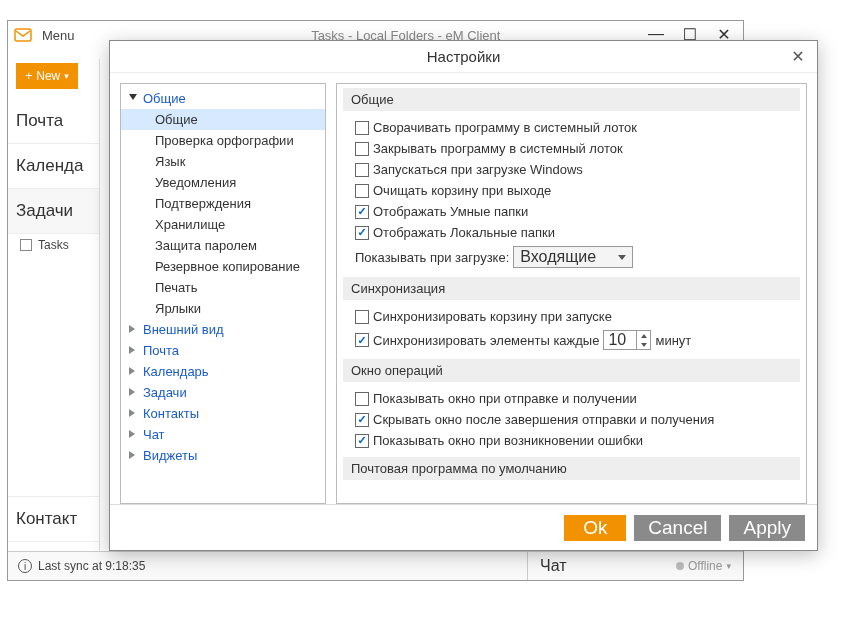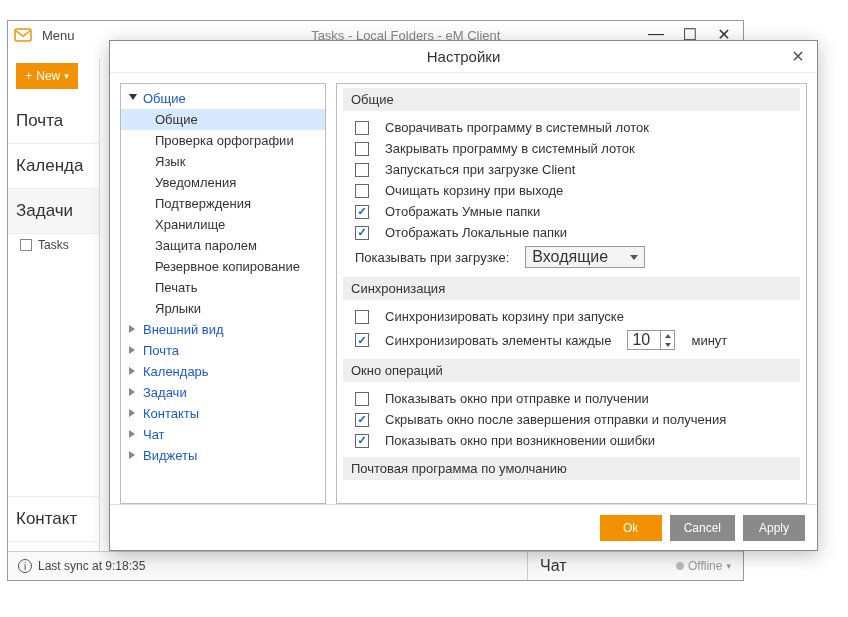--- a/index.html
+++ b/index.html
@@ -116,21 +116,21 @@
   .tree-item.expanded .arrow { border-left:4px solid transparent; border-right:4px solid transparent; border-top:6px solid #333;}
   .tree-item.collapsed .arrow { border-top:4px solid transparent; border-bottom:4px solid transparent; border-left:6px solid #888;}
   .panel {
     flex:1; border:1px solid #bbb; padding:4px 6px; overflow-y:auto;
   }
   .section-header {
     background:#eee; padding:4px 8px; font-size:13px; color:#333; margin:6px 0 6px 0;
   }
   .section-header:first-child{ margin-top:0;}
   .opt-row {
-    display:flex; align-items:center; gap:16px; padding:3px 6px 3px 12px; font-size:13px;
+    display:flex; align-items:center; gap:4px; padding:3px 6px 3px 12px; font-size:13px;
   }
   .cb2 {
     width:14px; height:14px; border:1px solid #666; display:inline-flex; align-items:center; justify-content:center;
     background:#fff; font-size:11px; color:#0066cc; line-height:1;
   }
   .cb2.checked::after{ content:"✓"; color:#0066cc; font-weight:bold;}
   .select {
     border:1px solid #999; height:22px; padding:0 20px 0 6px; font-size:16px;
     display:inline-flex; align-items:center; background:#f4f4f4; position:relative; min-width:120px;
   }
@@ -146,21 +146,21 @@
   .spinner div{ flex:1; display:flex; align-items:center; justify-content:center;}
   .spinner div::before{ content:""; width:0;height:0; border-left:3px solid transparent; border-right:3px solid transparent;}
   .spinner .up::before{ border-bottom:4px solid #555;}
   .spinner .dn::before{ border-top:4px solid #555;}
   .dialog-footer {
     height:46px; border-top:1px solid #ddd; display:flex; align-items:center; justify-content:flex-end;
     gap:8px; padding:0 12px;
   }
   .btn {
     min-width:62px; height:26px; display:inline-flex; align-items:center; justify-content:center;
-    font-size:12px; color:#fff; background:#888; padding:0 14px;
+    font-size:19px; color:#fff; background:#888; padding:0 14px;
   }
   .btn.primary{ background:#f39200;}
   .btn.gray{ background:#8a8a8a;}
   .info-icon { width:14px;height:14px;border:1.5px solid #555;border-radius:50%;display:inline-flex;align-items:center;justify-content:center;font-size:10px;margin-right:6px;}
 </style>
 </head>
 <body>
 
 <div class="main-window">
   <div class="titlebar">
@@ -267,21 +267,21 @@
       <div class="opt-row">
           <span class="cb2"></span>
           <span>Сворачивать программу в системный лоток</span>
         </div>
       <div class="opt-row">
           <span class="cb2"></span>
           <span>Закрывать программу в системный лоток</span>
         </div>
       <div class="opt-row">
           <span class="cb2"></span>
-          <span>Запускаться при загрузке Client</span>
+          <span>Запускаться при загрузке Windows</span>
         </div>
       <div class="opt-row">
           <span class="cb2"></span>
           <span>Очищать корзину при выходе</span>
         </div>
       <div class="opt-row">
           <span class="cb2 checked"></span>
           <span>Отображать Умные папки</span>
         </div>
       <div class="opt-row">

